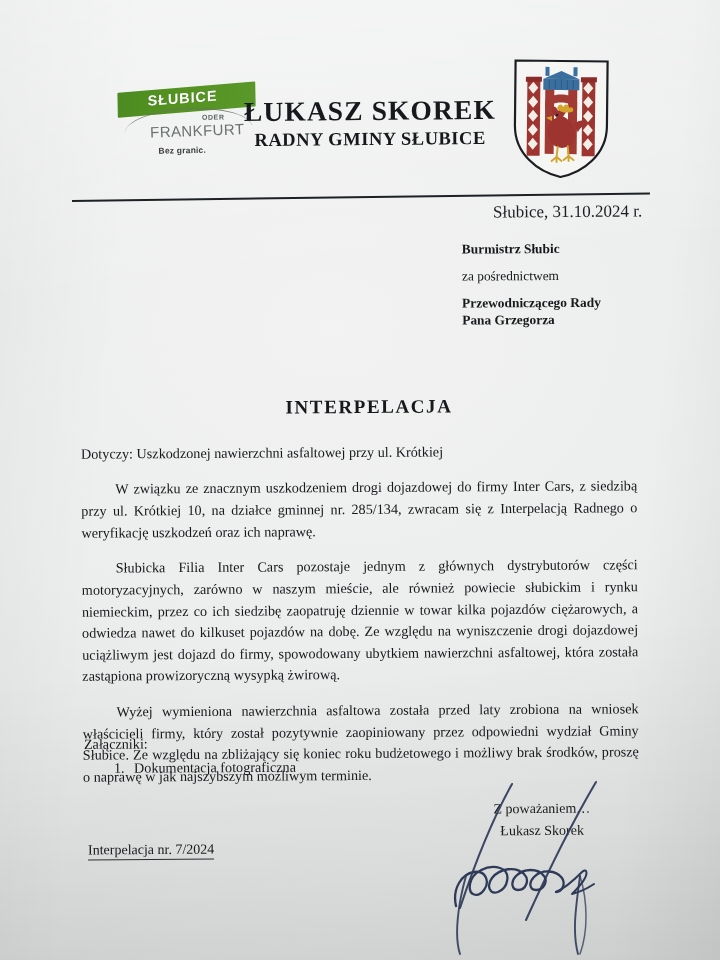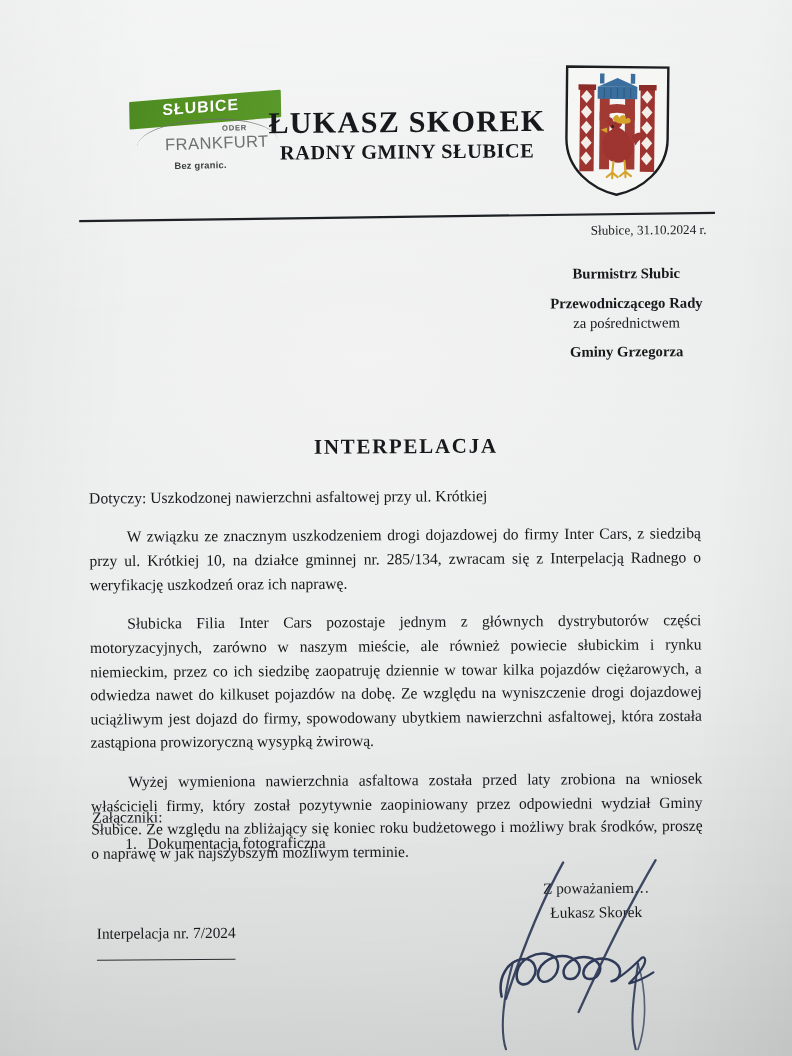--- a/index.html
+++ b/index.html
@@ -160,34 +160,33 @@
     background: #1d2024;
     transform: rotate(-0.75deg);
     transform-origin: left center;
   }
 
   
   #date-line {
     position: absolute;
     right: 78px;
     top: 202px;
-    font-size: 12px;
+    font-size: 17px;
     color: #1b1d21;
     transform: rotate(-0.4deg);
     white-space: nowrap;
   }
 
   
   #addressee {
     position: absolute;
     left: 462px;
     top: 240px;
     width: 215px;
     transform: rotate(-0.3deg);
-    text-align: center;
   }
   #addressee .ad-line {
     font-size: 13.4px;
     line-height: 1.33;
     color: #16181b;
     margin-bottom: 9px;
   }
   #addressee .ad-line.bold { font-weight: bold; }
   #addressee .ad-line.tight { margin-bottom: 9px; }
 
@@ -280,21 +279,21 @@
 
   
   #ref-number {
     position: absolute;
     left: 88px;
     top: 842px;
     font-size: 14px;
     color: #16181b;
     transform: rotate(-0.4deg);
     border-bottom: 1.1px solid #2a2d31;
-    padding-bottom: 14px;
+    padding-bottom: 1px;
     display: inline-block;
   }
 </style>
 </head>
 <body>
 
 <div id="page">
 
   <div id="paper-tint"></div>
 
@@ -381,23 +380,23 @@
       </svg>
     </div>
   </div>
 
   <div id="divider"></div>
 
   <div id="date-line">Słubice, 31.10.2024 r.</div>
 
   <div id="addressee">
     <div class="ad-line bold">Burmistrz Słubic</div>
+    <div class="ad-line">za pośrednictwem</div>
     <div class="ad-line bold tight" style="margin-bottom:0">Przewodniczącego Rady</div>
-    <div class="ad-line">za pośrednictwem</div>
-    <div class="ad-line bold" style="margin-bottom:0">Gminy Grzegorza</div>
+    <div class="ad-line bold" style="margin-bottom:0">Pana Grzegorza</div>
   </div>
 
   <div id="doc-title">INTERPELACJA</div>
 
   <div id="body">
     <div class="subject-line">
       <span class="subject-label">Dotyczy:</span>
       <span>Uszkodzonej nawierzchni asfaltowej przy ul. Krótkiej</span>
     </div>
     <p class="para">W związku ze znacznym uszkodzeniem drogi dojazdowej do firmy Inter Cars, z siedzibą przy ul. Krótkiej 10, na działce gminnej nr. 285/134, zwracam się z Interpelacją Radnego o weryfikację uszkodzeń oraz ich naprawę.</p>

